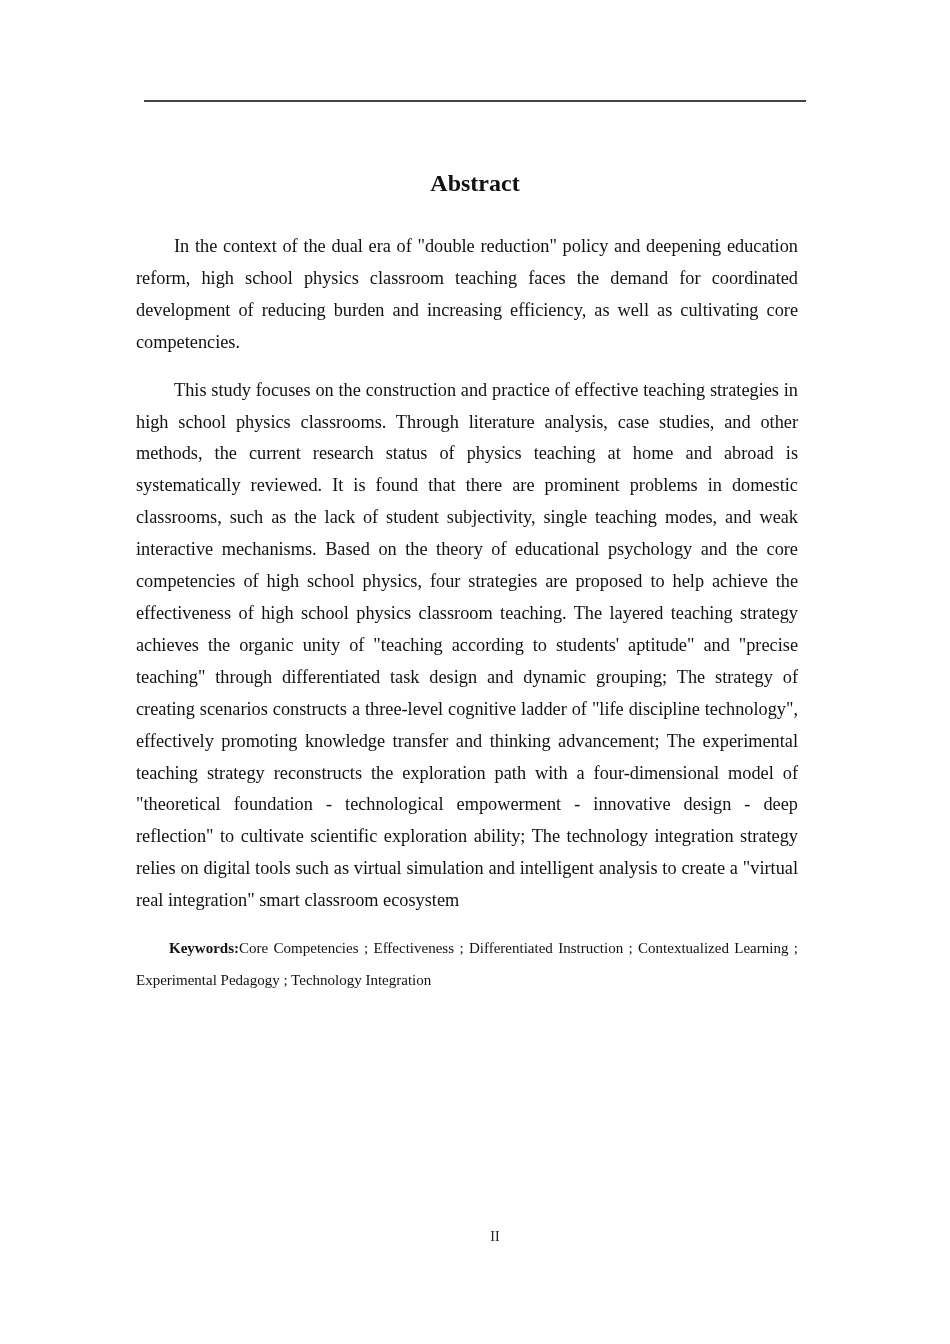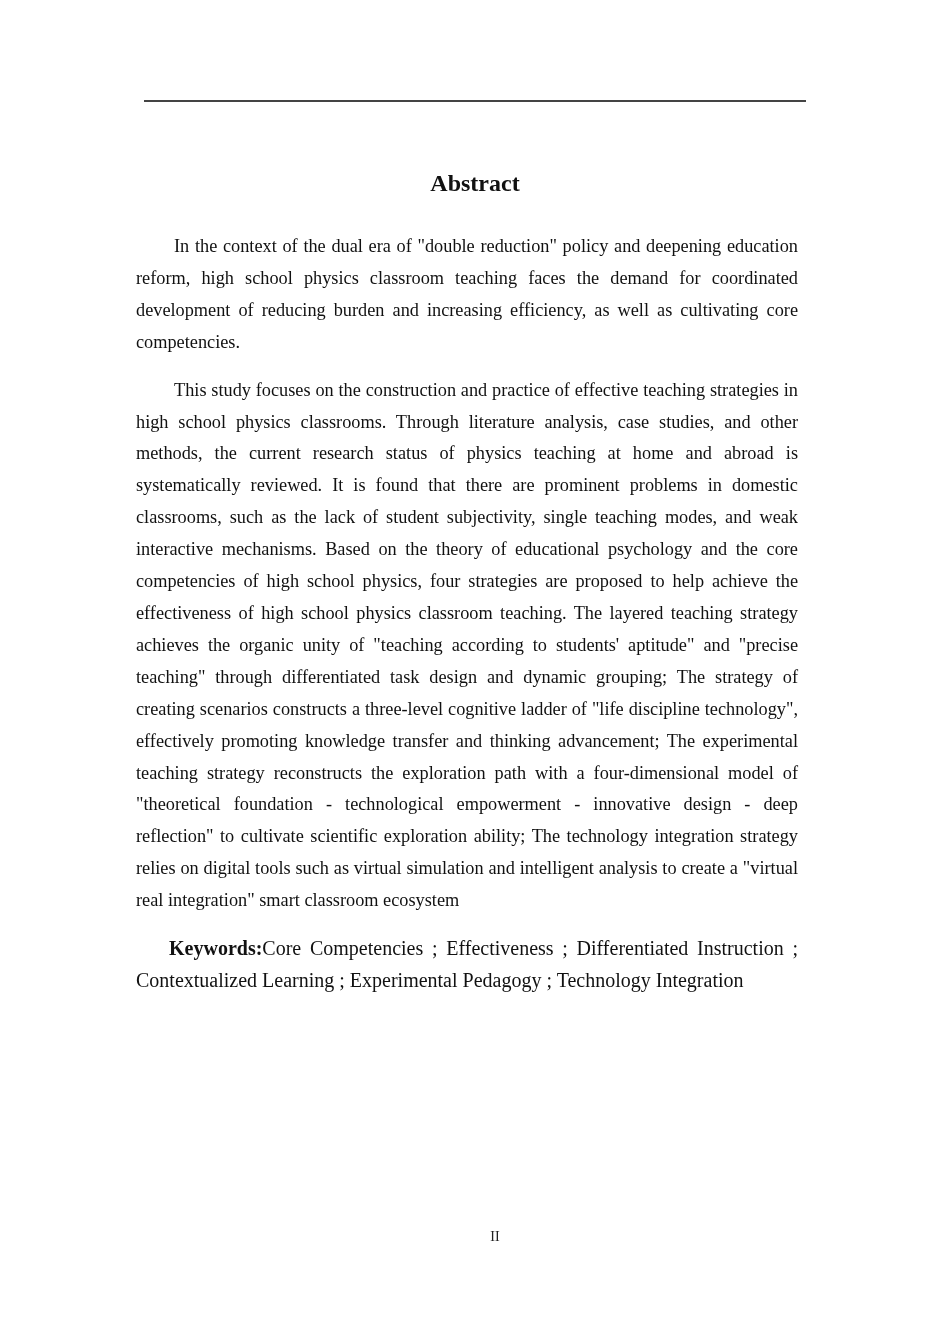--- a/index.html
+++ b/index.html
@@ -49,21 +49,21 @@
     }
     .para {
       margin: 0 0 16px 0;
       font-size: 18.3px;
       line-height: 31.9px;
       text-align: justify;
       text-indent: 38px;
     }
     .keywords {
       margin: 0;
-      font-size: 20px;
+      font-size: 15px;
       line-height: 31.9px;
       text-align: justify;
       text-indent: 33px;
     }
     .kw-label {
       font-weight: bold;
     }
     .page-number {
       position: absolute;
       left: 0;

